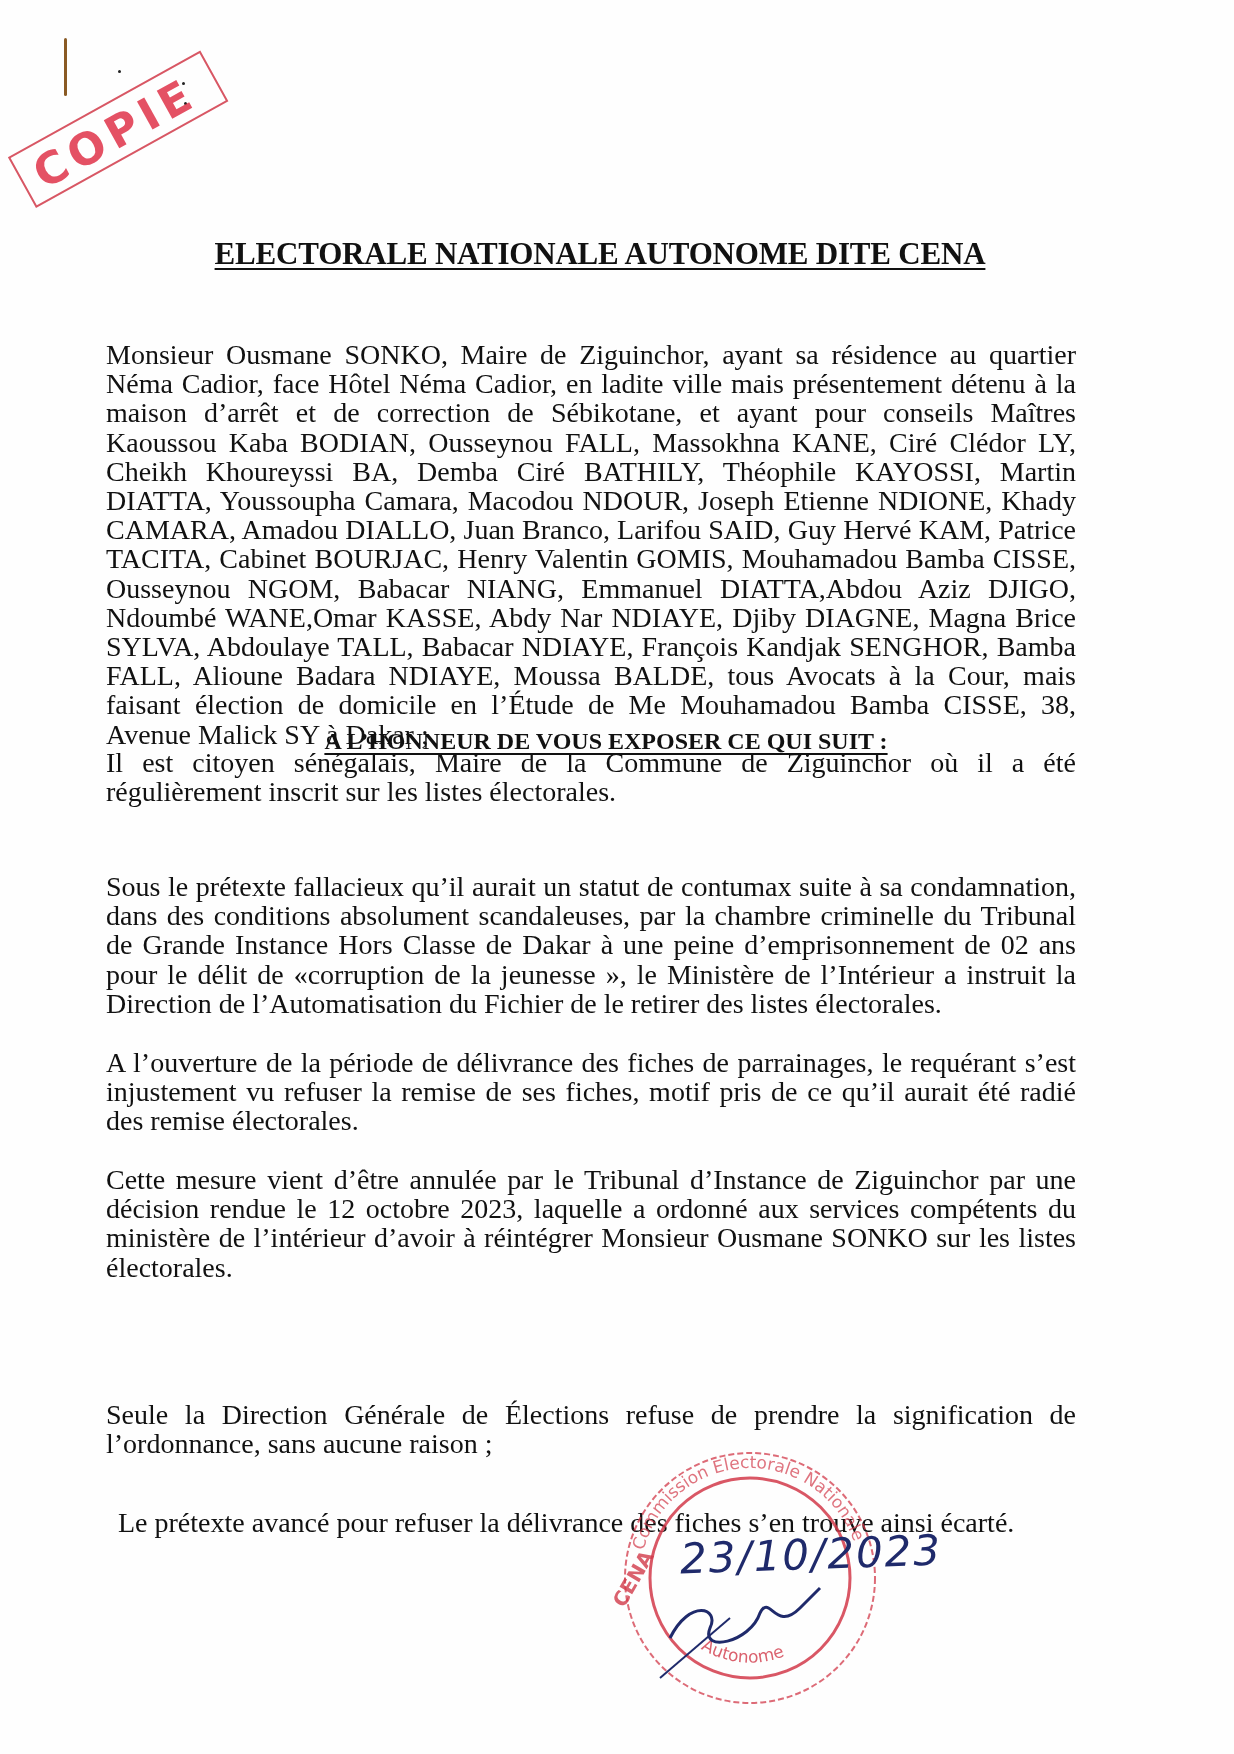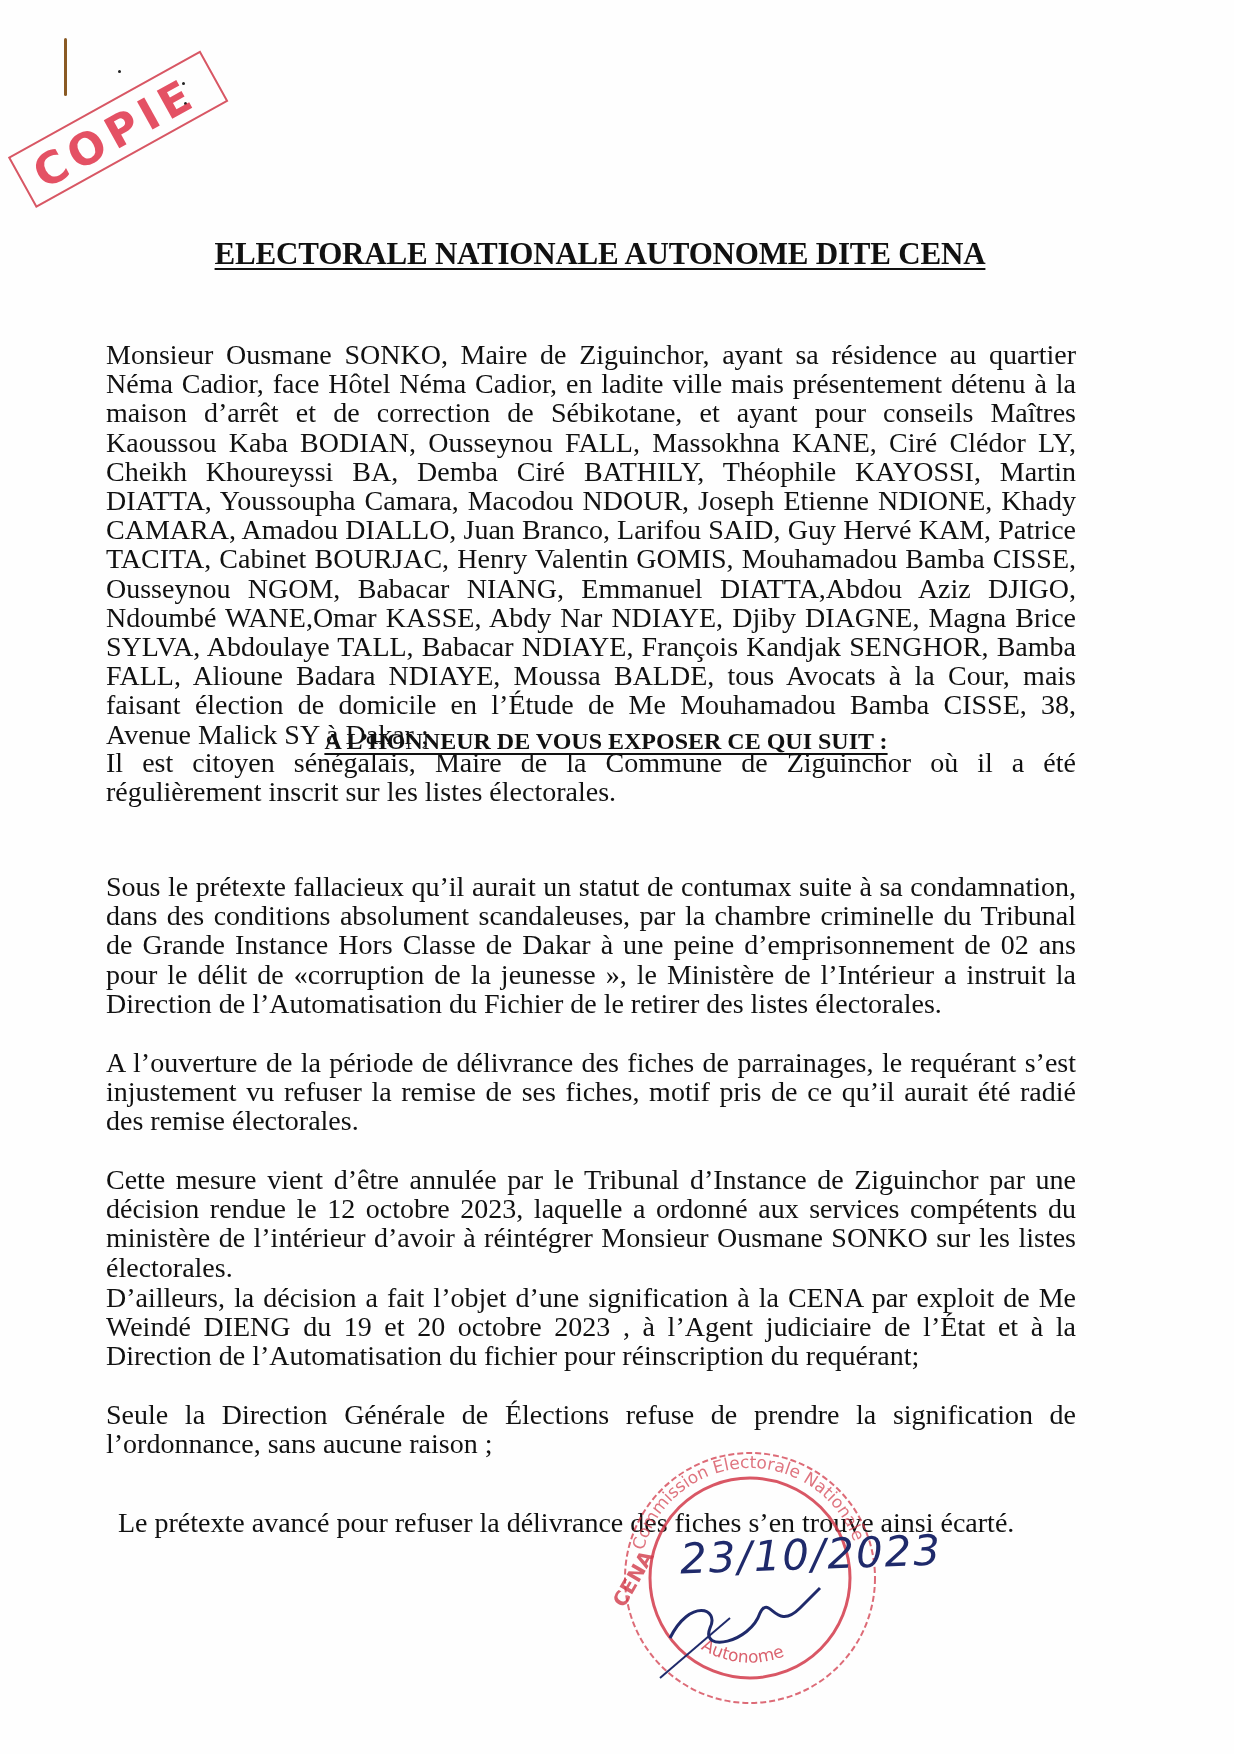--- a/index.html
+++ b/index.html
@@ -48,21 +48,20 @@
   </div>
 
   <p class="body-text" style="top:340px;">Monsieur Ousmane SONKO, Maire de Ziguinchor, ayant sa résidence au quartier Néma Cadior, face Hôtel Néma Cadior, en ladite ville mais présentement détenu à la maison d’arrêt et de correction de Sébikotane, et ayant pour conseils Maîtres Kaoussou Kaba BODIAN, Ousseynou FALL, Massokhna KANE, Ciré Clédor LY, Cheikh Khoureyssi BA, Demba Ciré BATHILY, Théophile KAYOSSI, Martin DIATTA, Youssoupha Camara, Macodou NDOUR, Joseph Etienne NDIONE, Khady CAMARA, Amadou DIALLO, Juan Branco, Larifou SAID, Guy Hervé KAM, Patrice TACITA, Cabinet BOURJAC, Henry Valentin GOMIS, Mouhamadou Bamba CISSE, Ousseynou NGOM, Babacar NIANG, Emmanuel DIATTA,Abdou Aziz DJIGO, Ndoumbé WANE,Omar KASSE, Abdy Nar NDIAYE, Djiby DIAGNE, Magna Brice SYLVA, Abdoulaye TALL, Babacar NDIAYE, François Kandjak SENGHOR, Bamba FALL, Alioune Badara NDIAYE, Moussa BALDE, tous Avocats à la Cour, mais faisant élection de domicile en l’Étude de Me Mouhamadou Bamba CISSE, 38, Avenue Malick SY à Dakar ;</p>
 
   <p class="section-heading">A L’HONNEUR DE VOUS EXPOSER CE QUI SUIT :</p>
 
   <p class="body-text" style="top:748px;">Il est citoyen sénégalais, Maire de la Commune de Ziguinchor où il a été régulièrement inscrit sur les listes électorales.</p>
   <p class="body-text" style="top:872px;">Sous le prétexte fallacieux qu’il aurait un statut de contumax suite à sa condamnation, dans des conditions absolument scandaleuses, par la chambre criminelle du Tribunal de Grande Instance Hors Classe de Dakar à une peine d’emprisonnement de 02 ans pour le délit de «corruption de la jeunesse », le Ministère de l’Intérieur a instruit la Direction de l’Automatisation du Fichier de le retirer des listes électorales.</p>
   <p class="body-text" style="top:1048px;">A l’ouverture de la période de délivrance des fiches de parrainages, le requérant s’est injustement vu refuser la remise de ses fiches, motif pris de ce qu’il aurait été radié des remise électorales.</p>
   <p class="body-text" style="top:1165px;">Cette mesure vient d’être annulée par le Tribunal d’Instance de Ziguinchor par une décision rendue le 12 octobre 2023, laquelle a ordonné aux services compétents du ministère de l’intérieur d’avoir à réintégrer Monsieur Ousmane SONKO sur les listes électorales.</p>
-  <p class="body-text" style="top:1283px;">D’ailleurs, la décision a fait l’objet d’une signification à la CENA par exploit de Me Weindé DIENG du 19 et 20 octobre 2023 , à l’Agent judiciaire de l’État et à la Direction de l’Automatisation du fichier pour réinscription du requérant;</p>
   <p class="body-text" style="top:1400px;">Seule la Direction Générale de Élections refuse de prendre la signification de l’ordonnance, sans aucune raison ;</p>
   <p class="body-text" style="top:1508px;margin-left:12px;">Le prétexte avancé pour refuser la délivrance des fiches s’en trouve ainsi écarté.</p>
 
   <svg class="stamp-cena" viewBox="0 0 300 300">
     <defs>
       <path id="arcTop" d="M 40 150 A 110 110 0 0 1 260 150"></path>
       <path id="arcBottom" d="M 60 170 A 95 95 0 0 0 240 170"></path>
     </defs>
     <circle cx="150" cy="150" r="125" fill="none" stroke="#d23a4a" stroke-width="2" stroke-dasharray="6 3" opacity="0.75"></circle>
     <circle cx="150" cy="150" r="100" fill="none" stroke="#d23a4a" stroke-width="3" opacity="0.85"></circle>

